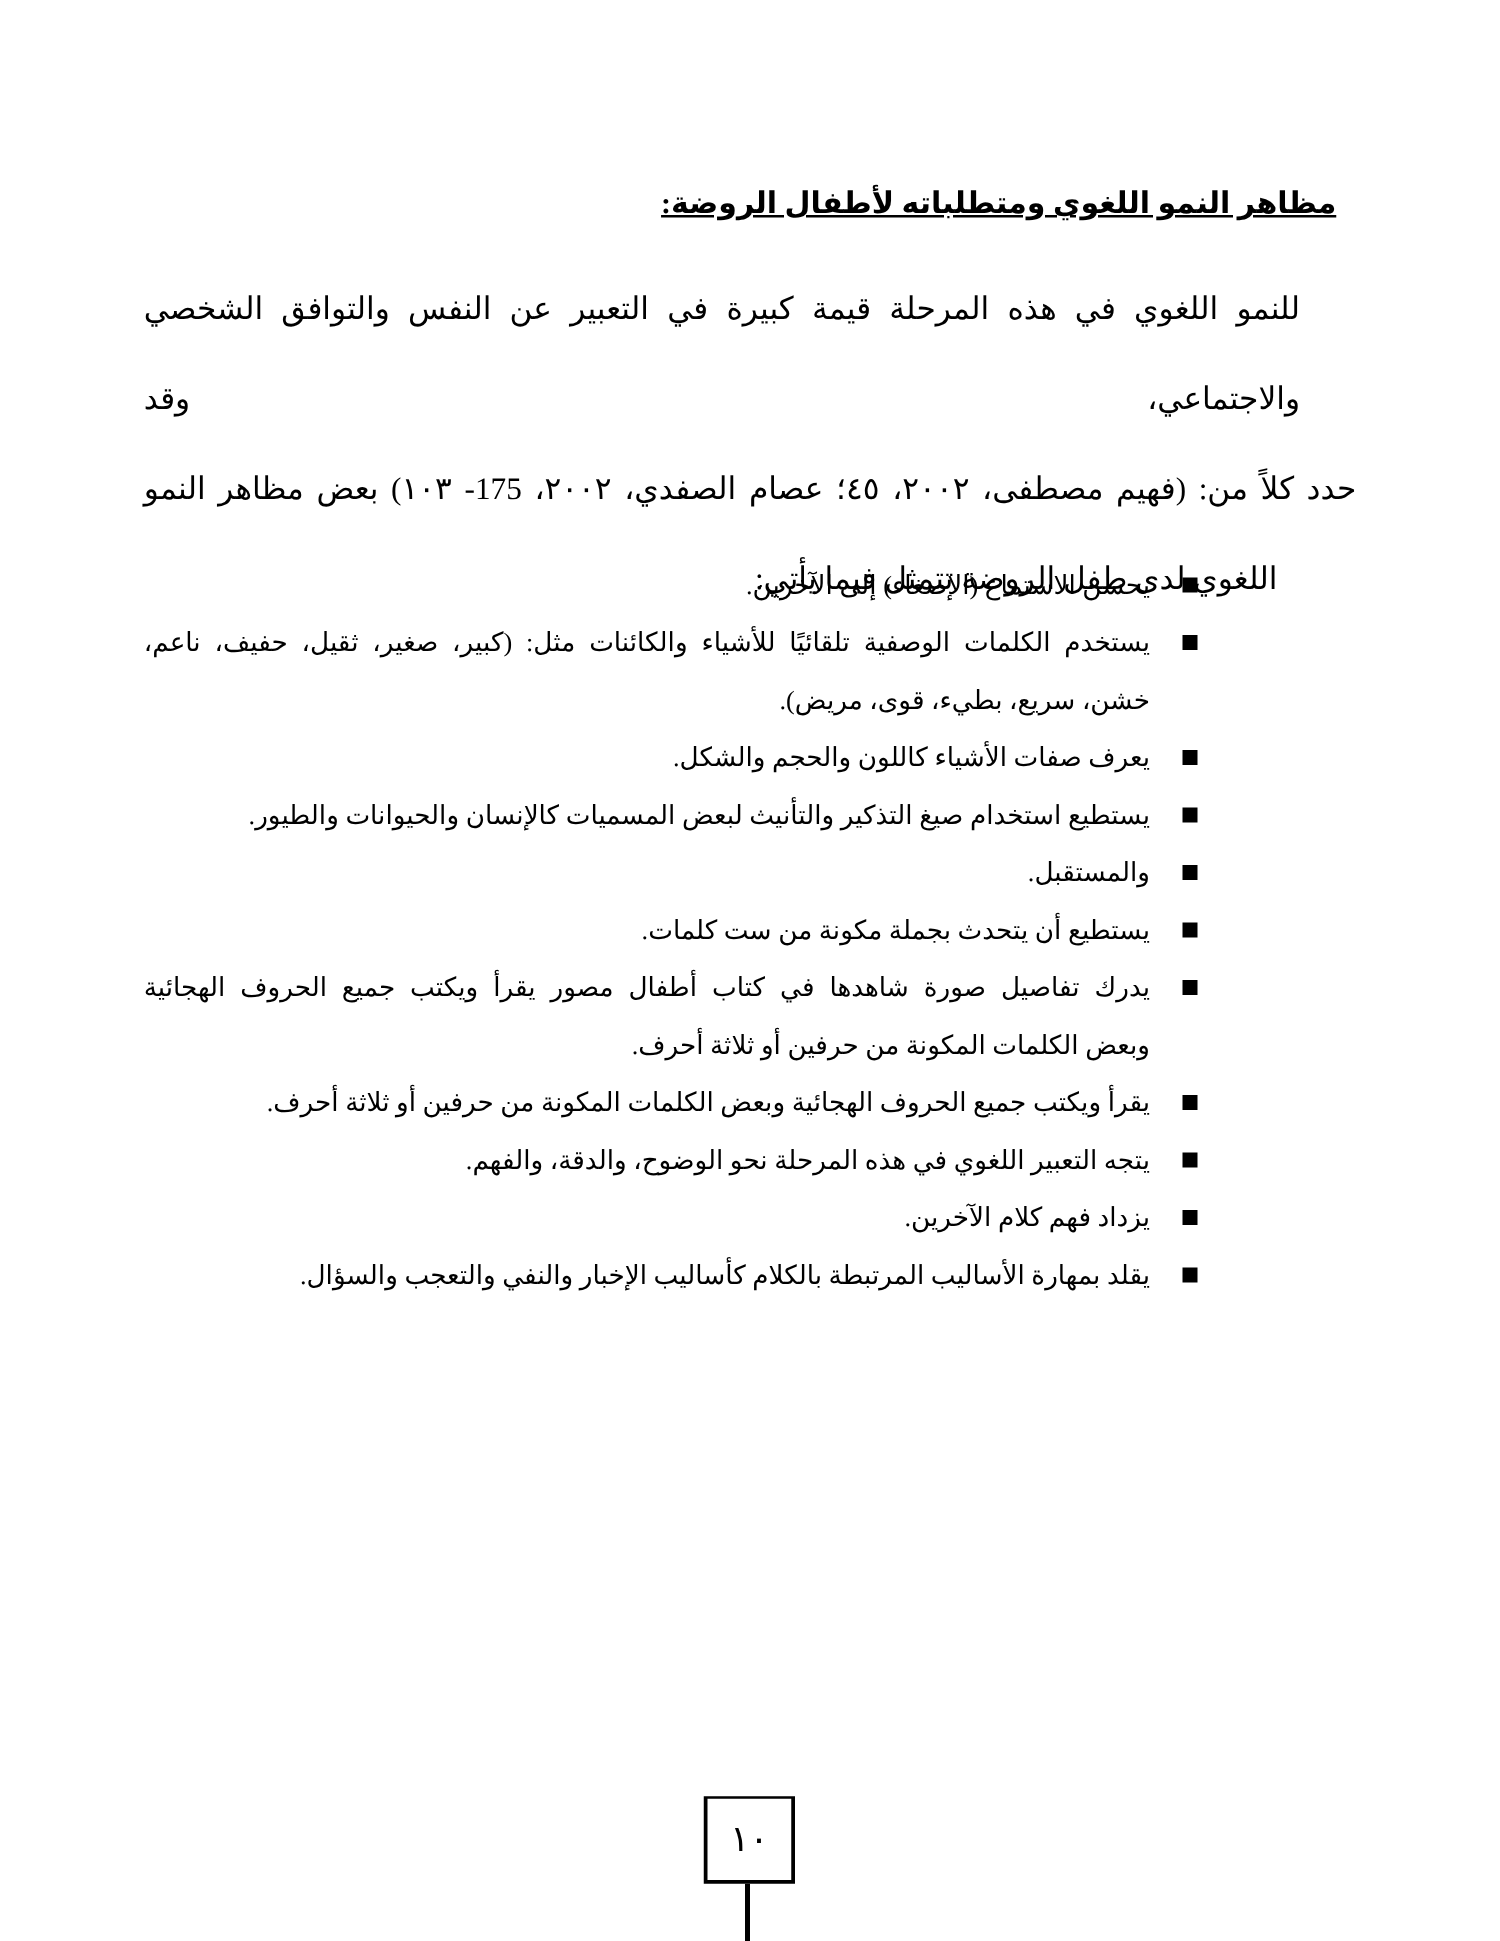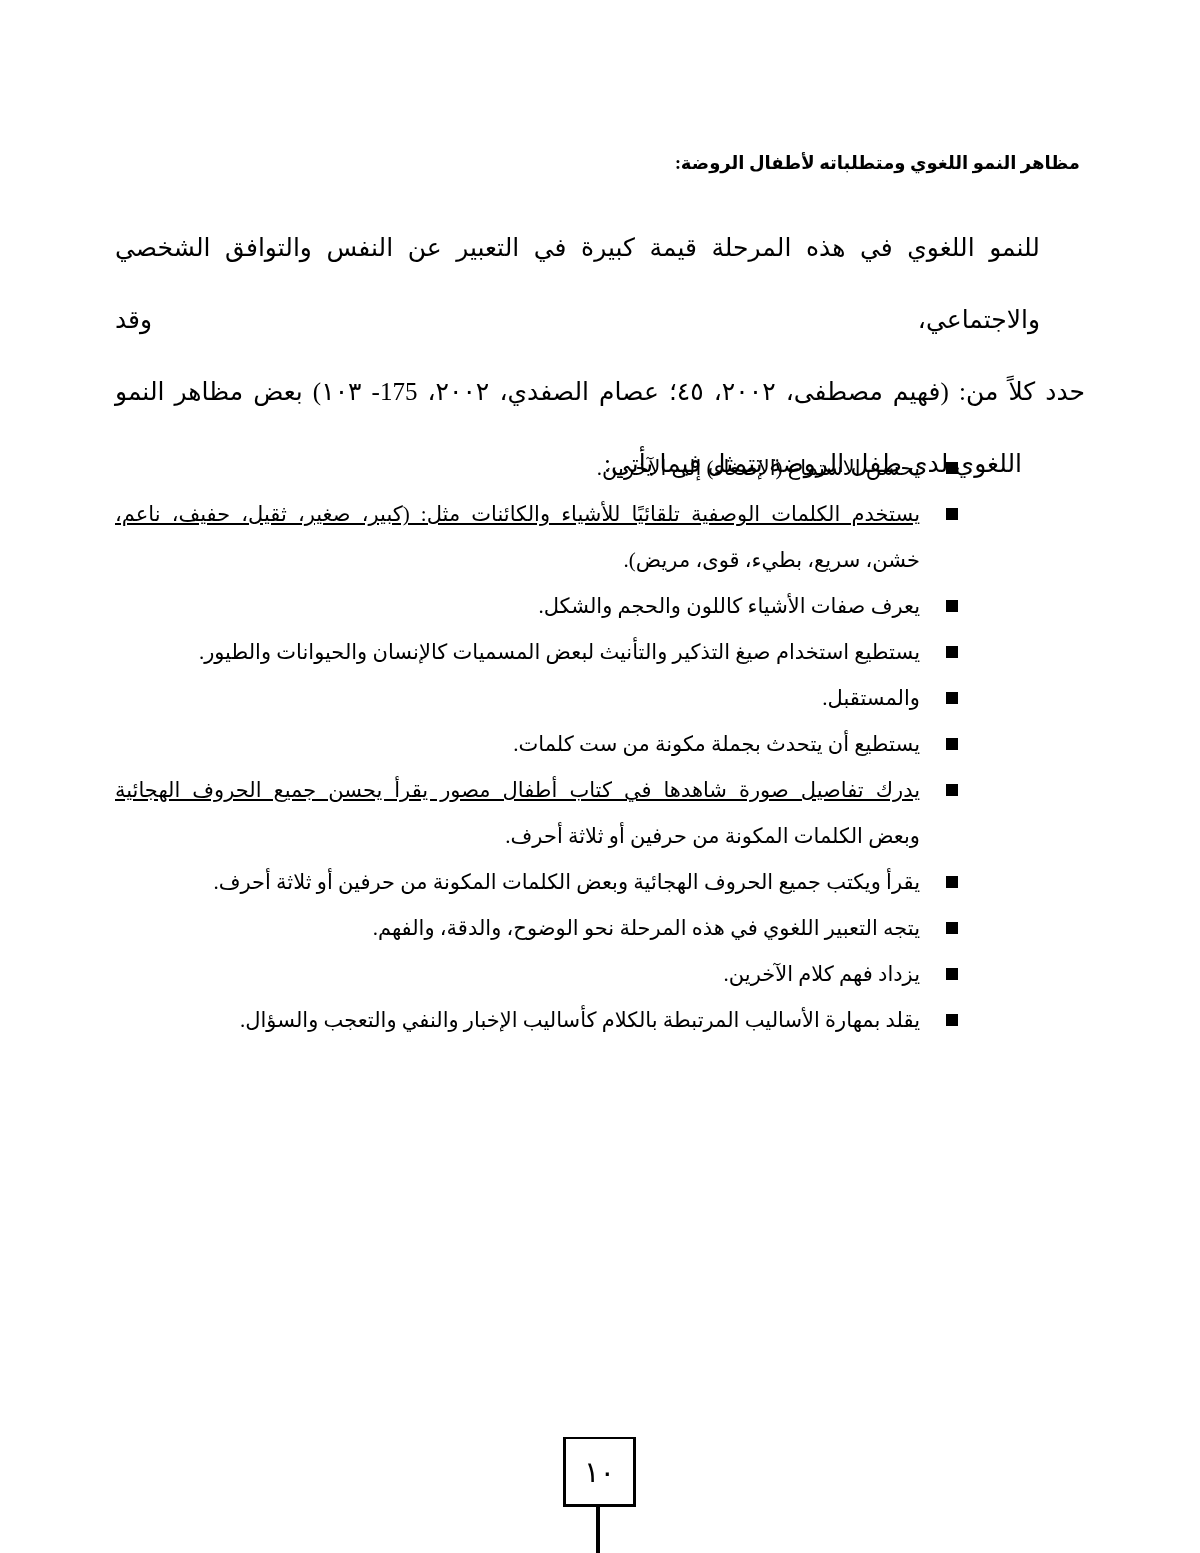--- a/index.html
+++ b/index.html
@@ -9,26 +9,27 @@
     position: relative;
     width: 1200px;
     height: 1553px;
     background: #ffffff;
     overflow: hidden;
     margin: 0 auto;
   }
   .doc-title {
     position: absolute;
     top: 143px;
-    right: 120px;
+    right: 131px;
     direction: rtl;
     font-weight: bold;
-    font-size: 18px;
+    font-size: 24px;
     line-height: 40px;
     white-space: nowrap;
+    text-decoration: underline;
   }
   .intro {
     position: absolute;
     top: 212px;
     right: 115px;
     width: 970px;
     direction: rtl;
     font-size: 25px;
     line-height: 72px;
   }
@@ -59,21 +60,20 @@
     position: absolute;
     right: 0;
     top: 17px;
     width: 12px;
     height: 12px;
     background: #000000;
   }
   .li-line-justify {
     text-align: justify;
     text-align-last: justify;
-    text-decoration: underline;
   }
   .li-line-last {
     text-align: right;
   }
   .page-number-box {
     position: absolute;
     left: 563px;
     top: 1437px;
     width: 73px;
     height: 70px;
@@ -129,21 +129,21 @@
     <li class="bullet-item">
       <span class="bullet-marker"></span>
       <div class="li-line-last">والمستقبل.</div>
     </li>
     <li class="bullet-item">
       <span class="bullet-marker"></span>
       <div class="li-line-last">يستطيع أن يتحدث بجملة مكونة من ست كلمات.</div>
     </li>
     <li class="bullet-item">
       <span class="bullet-marker"></span>
-      <div class="li-line-justify">يدرك تفاصيل صورة شاهدها في كتاب أطفال مصور يقرأ يحسن جميع الحروف الهجائية</div>
+      <div class="li-line-justify">يدرك تفاصيل صورة شاهدها في كتاب أطفال مصور يقرأ ويكتب جميع الحروف الهجائية</div>
       <div class="li-line-last">وبعض الكلمات المكونة من حرفين أو ثلاثة أحرف.</div>
     </li>
     <li class="bullet-item">
       <span class="bullet-marker"></span>
       <div class="li-line-last">يقرأ ويكتب جميع الحروف الهجائية وبعض الكلمات المكونة من حرفين أو ثلاثة أحرف.</div>
     </li>
     <li class="bullet-item">
       <span class="bullet-marker"></span>
       <div class="li-line-last">يتجه التعبير اللغوي في هذه المرحلة نحو الوضوح، والدقة، والفهم.</div>
     </li>

